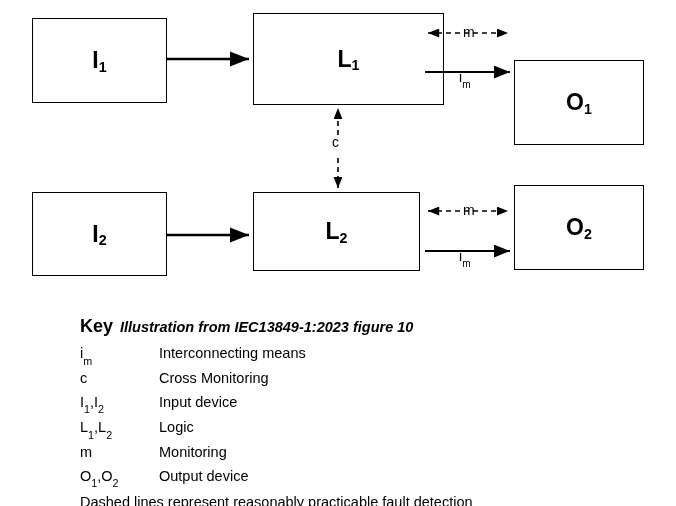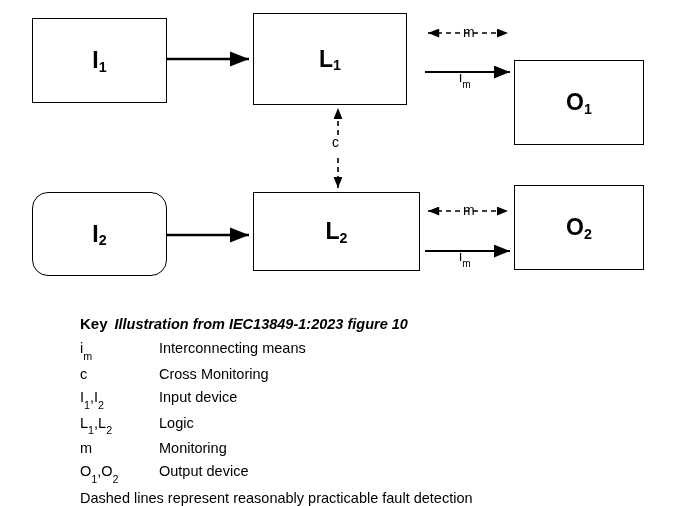--- a/index.html
+++ b/index.html
@@ -61,21 +61,21 @@
     line-height: 1.62;
   }
   .key-head {
     display: flex;
     align-items: baseline;
     gap: 7px;
     margin-bottom: 1px;
   }
   .key-head .k-word {
     font-weight: bold;
-    font-size: 15px;
+    font-size: 18px;
   }
   .key-head .k-ref {
     font-style: italic;
     font-size: 14.5px;
     font-weight: bold;
   }
   .key-row {
     display: flex;
     align-items: baseline;
   }
@@ -101,33 +101,33 @@
 <body>
 
 <div>
 
   <div class="box" style="left:32px; top:18px; width:135px; height:85px;align-items:center;">
     <span>
       <span>I</span><sub>1</sub>
     </span>
   </div>
 
-  <div class="box" style="left:253px; top:13px; width:154px; height:92px;">
+  <div class="box" style="left:253px; top:13px; width:191px; height:92px;">
     <span>
       <span>L</span><sub>1</sub>
     </span>
   </div>
 
   <div class="box" style="left:514px; top:13px; width:130px; height:85px;margin-top:47px;">
     <span>
       <span>O</span><sub>1</sub>
     </span>
   </div>
 
-  <div class="box" style="left:32px; top:192px; width:135px; height:84px;border-radius:16px;">
+  <div class="box" style="left:32px; top:192px; width:135px; height:84px;">
     <span>
       <span>I</span><sub>2</sub>
     </span>
   </div>
 
   <div class="box" style="left:253px; top:192px; width:167px; height:79px;align-items:center;">
     <span>
       <span>L</span><sub>2</sub>
     </span>
   </div>

